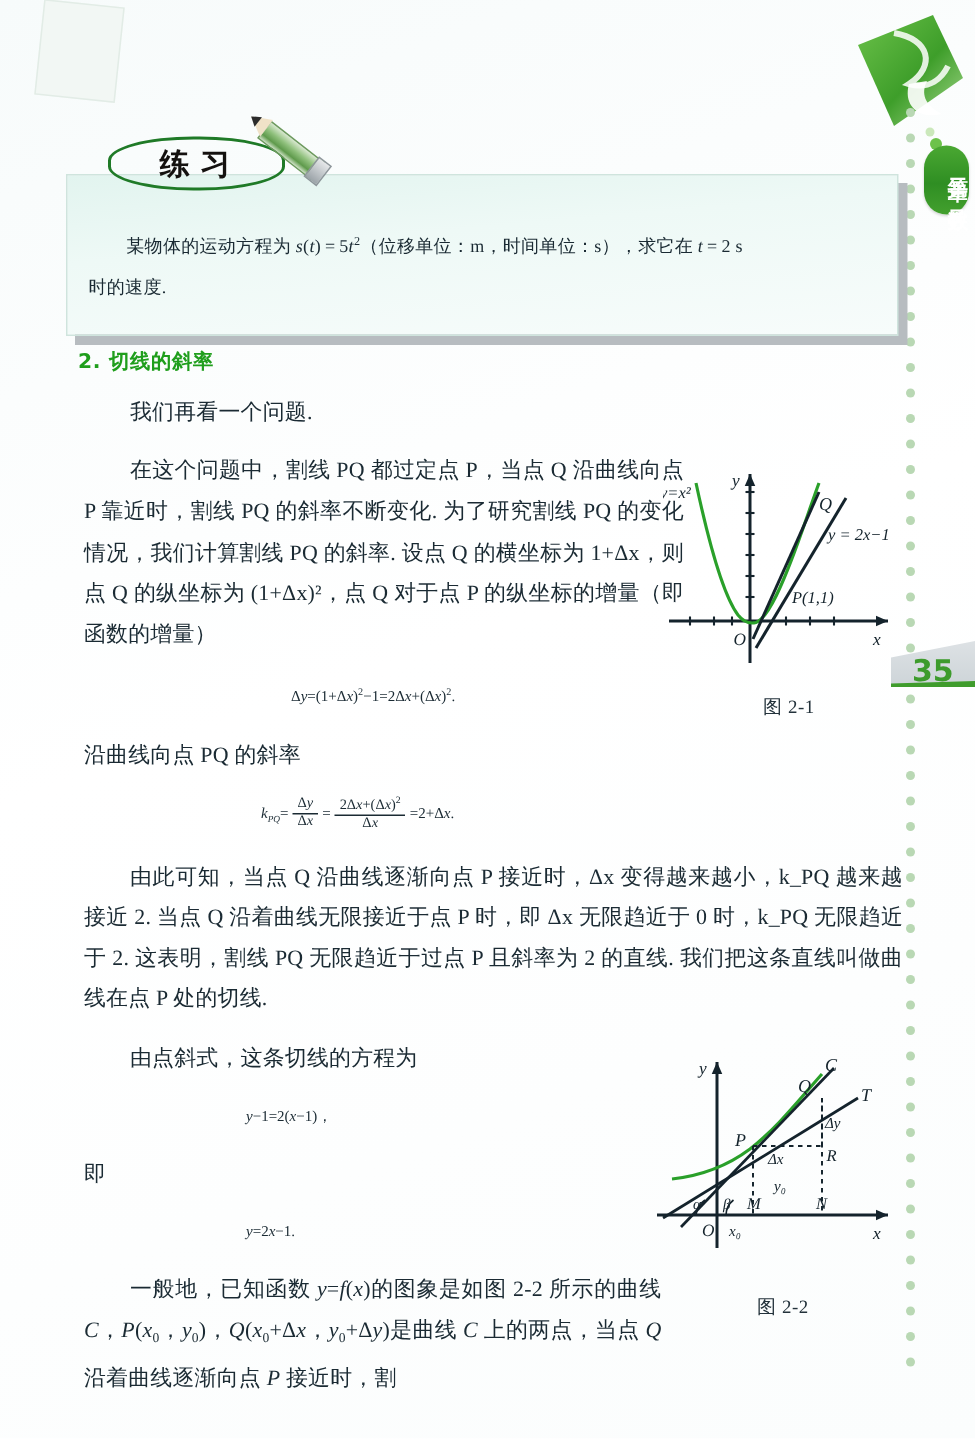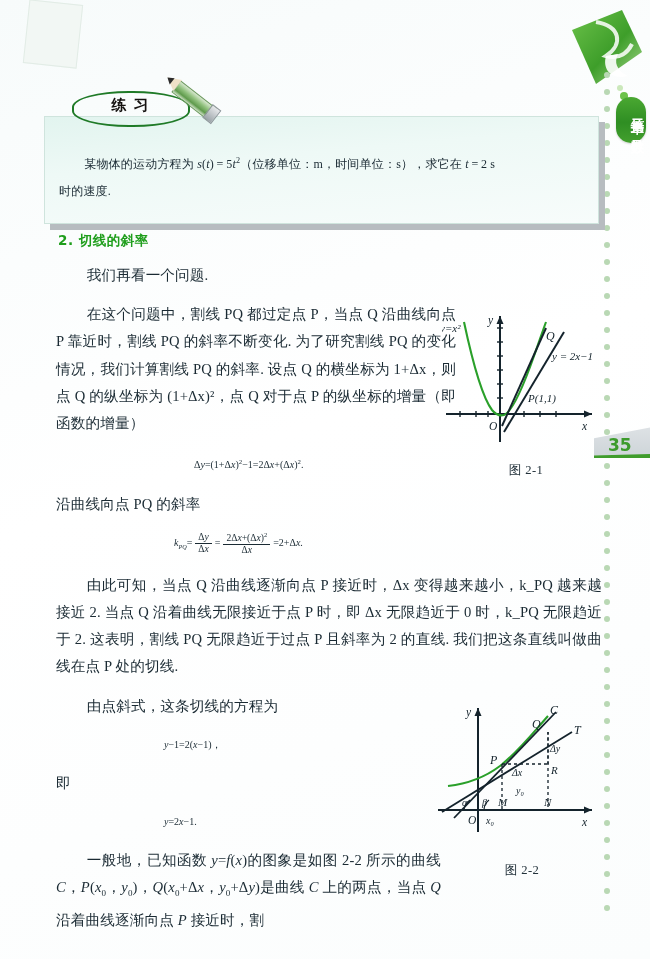--- a/index.html
+++ b/index.html
@@ -94,21 +94,21 @@
     left: 0; bottom: 0;
     width: 100%; height: 4px;
     background: #3f9c2c;
     clip-path: polygon(0% 40%, 100% 0%, 100% 100%, 0% 100%);
   }
   .pageno-text {
     position: absolute;
     left: 14px; top: 11px;
     color: #3d9b2c;
     font-family: "DejaVu Sans", sans-serif;
-    font-size: 17px;
+    font-size: 20px;
     font-weight: bold;
   }
 
   
   .ex-shadow {
     position: absolute;
     top: 122px; left: 50px;
     width: 555px; height: 108px;
     background: #b7bcc0;
   }
@@ -140,21 +140,21 @@
     border: 2.4px solid #1f7a27;
     border-radius: 57px / 16px;
     background: transparent;
   }
   .ex-badge-label {
     position: absolute;
     top: 7px; left: 16px;
     width: 84px;
     text-align: center;
     font-family: "DejaVu Sans", sans-serif;
-    font-size: 15px;
+    font-size: 20px;
     font-weight: bold;
     color: #14110f;
     letter-spacing: 7px;
     text-indent: 7px;
   }
   .pencil {
     position: absolute;
     top: -12px; left: 86px;
     width: 60px; height: 46px;
     transform: rotate(38deg);
@@ -194,21 +194,21 @@
   .content {
     position: absolute;
     top: 232px; left: 44px;
     width: 546px;
   }
   .sec-head {
     font-family: "DejaVu Sans", sans-serif;
     font-size: 13.5px;
     font-weight: bold;
     color: #1f9e1c;
-    margin: 0 0 2px 14px;
+    margin: 0 0 2px 8px;
     letter-spacing: .5px;
   }
   p.para {
     margin: 12px;
     font-size: 14.6px;
     line-height: 27.2px;
     letter-spacing: .15px;
     text-align: justify;
   }
   p.indent { text-indent: 2.1em; }

